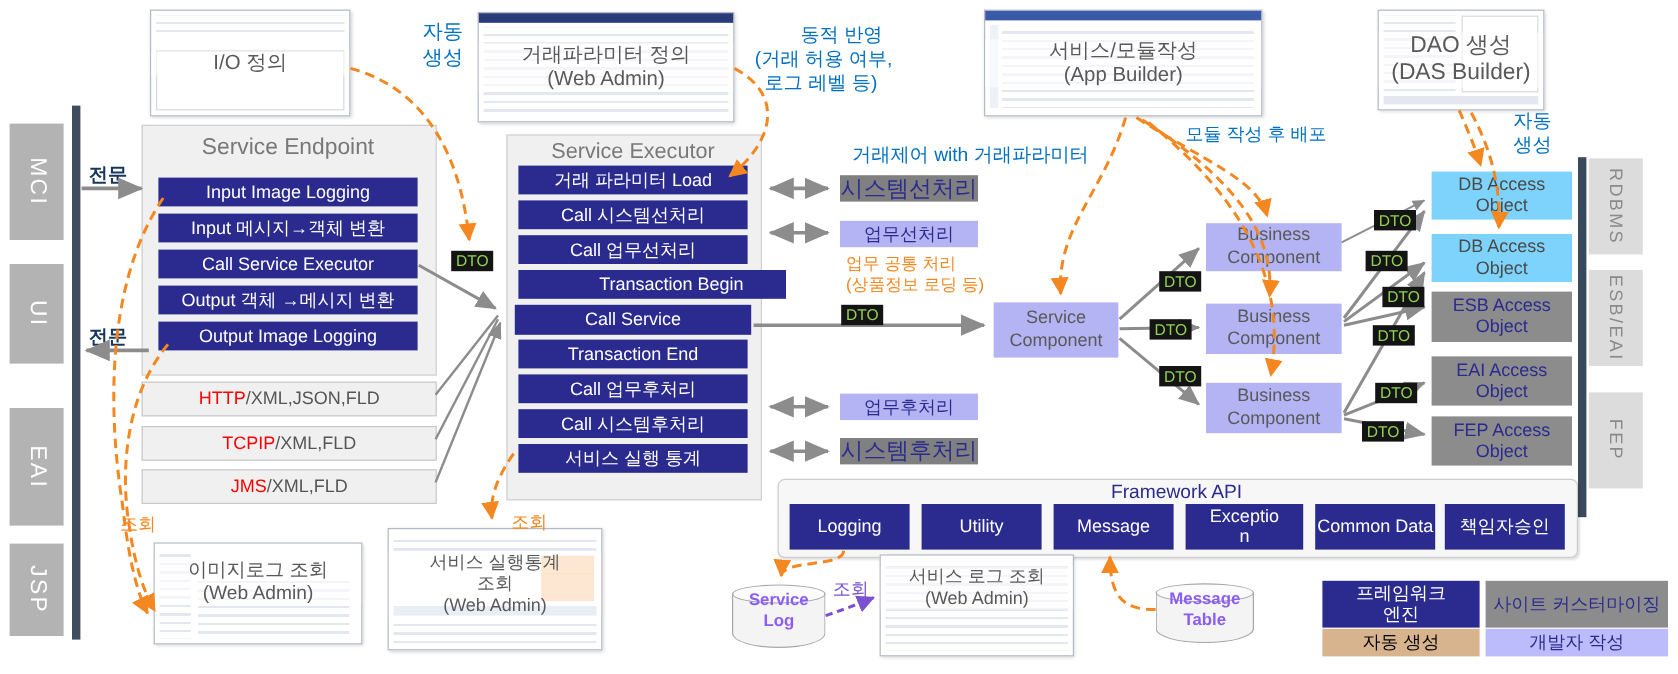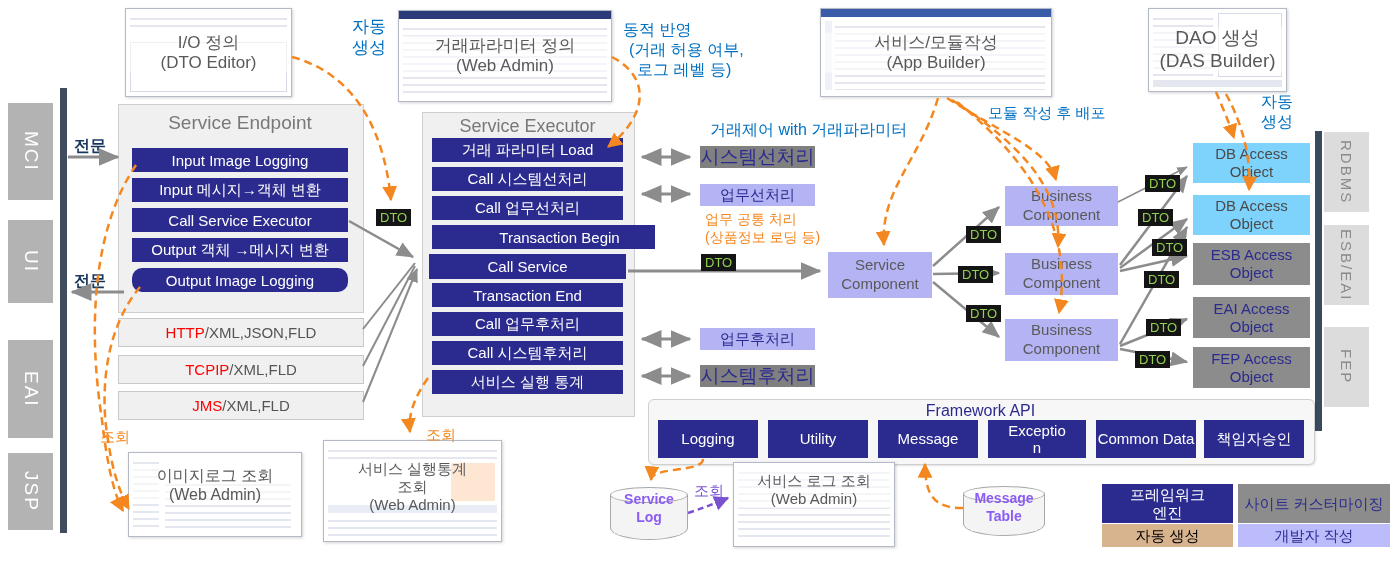--- a/index.html
+++ b/index.html
@@ -76,21 +76,21 @@
   <div class="ab ltab" style="left:8px;top:453px;width:45px;height:77px;">JSP</div>
   <div class="ab msg" style="left:74px;top:136px;">전문</div>
   <div class="ab msg" style="left:74px;top:271px;">전문</div>
 
   <div class="ab panel" style="left:118px;top:104px;width:244px;height:207px;"></div>
   <div class="ab panel-title" style="left:118px;top:112px;width:244px;">Service Endpoint</div>
   <div class="ab navyrow" style="left:132px;top:148px;width:216px;height:24px;">Input Image Logging</div>
   <div class="ab navyrow" style="left:132px;top:178px;width:216px;height:24px;">Input 메시지→객체 변환</div>
   <div class="ab navyrow" style="left:132px;top:208px;width:216px;height:24px;">Call Service Executor</div>
   <div class="ab navyrow" style="left:132px;top:238px;width:216px;height:24px;">Output 객체 →메시지 변환</div>
-  <div class="ab navyrow" style="left:132px;top:268px;width:216px;height:24px;border-radius:10px;">Output Image Logging</div>
+  <div class="ab navyrow" style="left:132px;top:268px;width:216px;height:24px;">Output Image Logging</div>
 
   <div class="ab proto" style="left:118px;top:318px;width:244px;height:27px;">
     <span class="p-red">HTTP</span>
       <span>/XML,JSON,FLD</span>
   </div>
   <div class="ab proto" style="left:118px;top:355px;width:244px;height:27px;">
     <span class="p-red">TCPIP</span>
       <span>/XML,FLD</span>
   </div>
   <div class="ab proto" style="left:118px;top:391px;width:244px;height:27px;">
@@ -154,21 +154,20 @@
     <div class="body"></div>
     <div class="lid"></div>
     <div class="lab">Message Table</div>
   </div>
 
   <div class="ab thumb" style="left:125px;top:8px;width:165px;height:87px;">
     <div class="t-lines" style="left:4px;top:4px;right:4px;height:18px;"></div>
     <div class="t-block" style="left:4px;bottom:4px;right:4px;height:48px;border:1px solid #d6dae4;"></div>
     <div class="t-cap" style="font-size:17px;">
         <span>I/O 정의</span>
-        <span>(DTO Editor)</span>
       </div>
   </div>
   <div class="ab thumb" style="left:398px;top:10px;width:212px;height:90px;">
     <div class="t-head"></div>
     <div class="t-lines" style="left:4px;top:12px;right:4px;bottom:6px;"></div>
     <div class="t-cap" style="font-size:17px;">
         <span>거래파라미터 정의</span>
         <span>(Web Admin)</span>
       </div>
   </div>
@@ -215,21 +214,21 @@
         <span>서비스 로그 조회</span>
         <span>(Web Admin)</span>
       </div>
   </div>
 
   <div class="ab blue" style="left:344px;top:16px;width:50px;text-align:center;font-size:17px;">
     <span style="display:block;">자동</span>
     <span style="display:block;">생성</span>
   </div>
   <div class="ab blue" style="left:623px;top:20px;">
-    <span style="display:block;">동적 반영</span>
+    <span style="display:block;margin-left:44px;">동적 반영</span>
     <span style="display:block;padding-left:6px;">(거래 허용 여부,</span>
     <span style="display:block;padding-left:14px;">로그 레벨 등)</span>
   </div>
   <div class="ab blue" style="left:988px;top:104px;font-size:15px;white-space:nowrap;">모듈 작성 후 배포</div>
   <div class="ab blue" style="left:1253px;top:92px;width:48px;text-align:center;font-size:16px;">
     <span style="display:block;">자동</span>
     <span style="display:block;">생성</span>
   </div>
   <div class="ab lookup" style="left:100px;top:428px;">조회</div>
   <div class="ab lookup" style="left:426px;top:426px;">조회</div>

